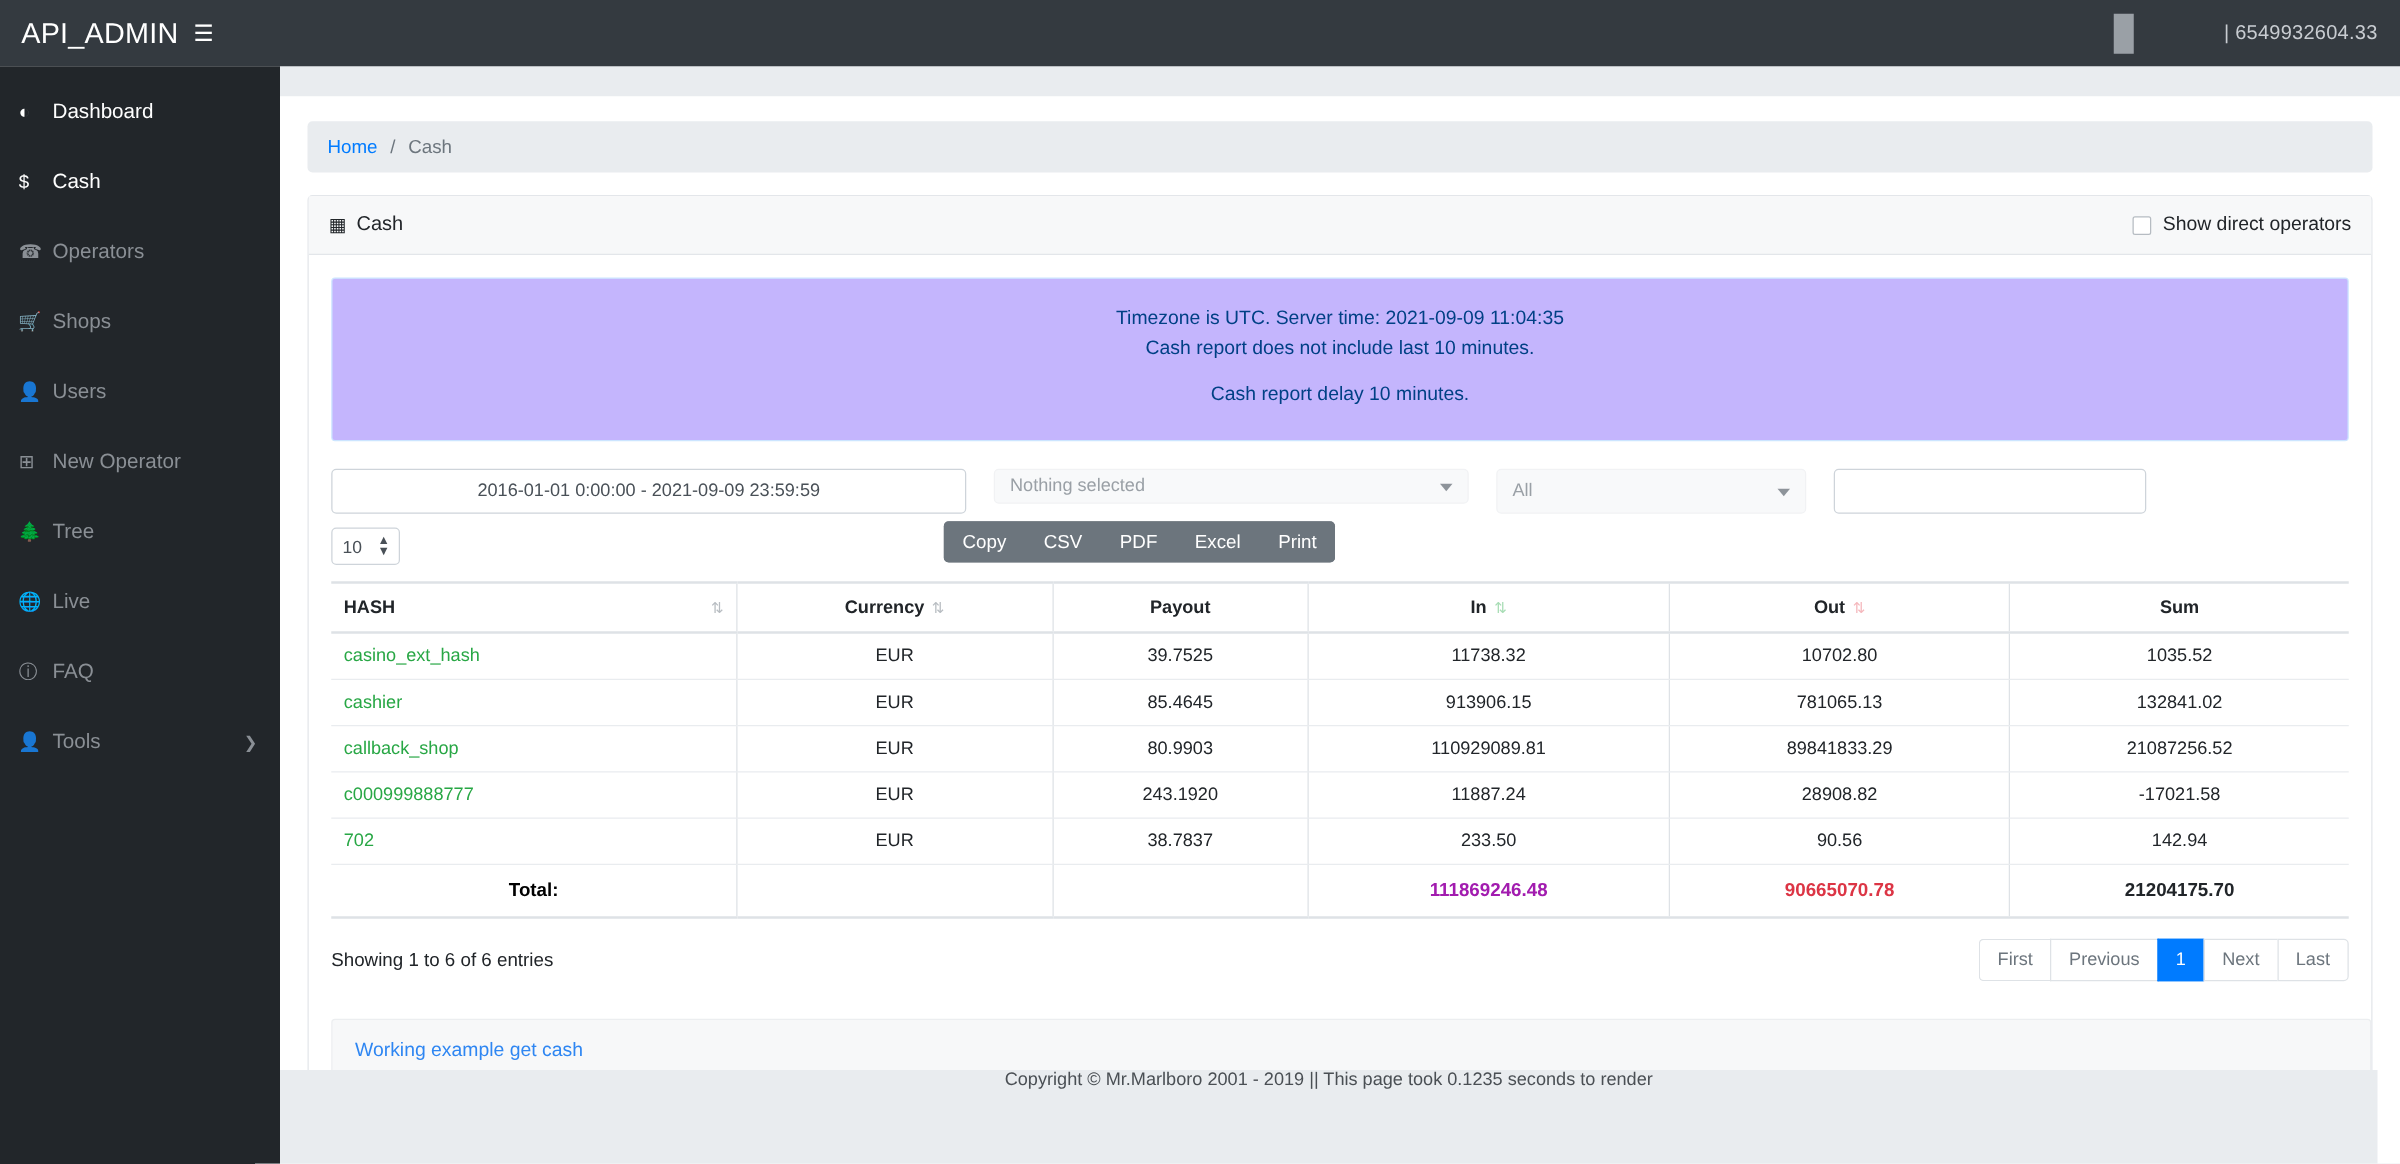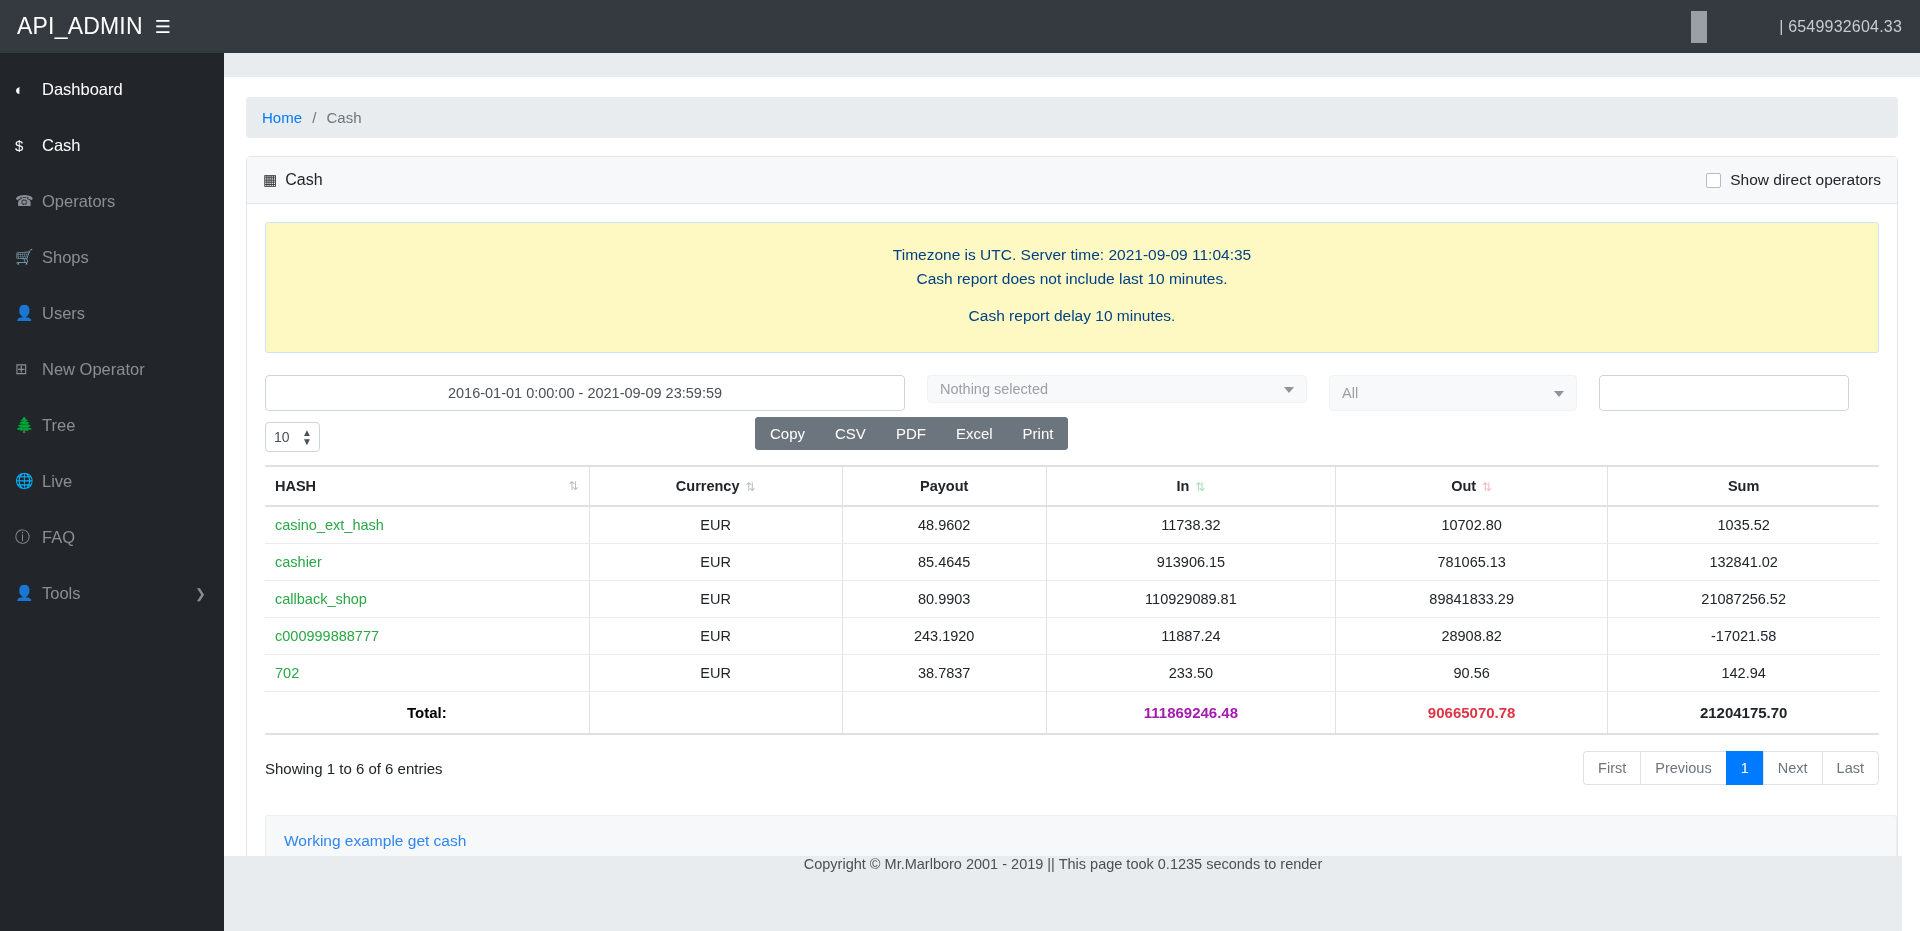--- a/index.html
+++ b/index.html
@@ -98,34 +98,34 @@
     margin-left: auto; display: flex; align-items: center; gap: 9px;
     font-size: 15.5px; color: #212529;
   }
   .chk {
     width: 15px; height: 15px; border: 1px solid #b6bcc2;
     border-radius: 2px; background: #fff; display: inline-block;
   }
   .card-body { padding: 18px 18px 16px 18px; }
 
   .alert-info {
-    background: #fef9c3; color: #004085;
+    background: #c4b5fd; color: #004085;
     border: 1px solid #cce5ff; border-radius: 3px;
     text-align: center;
     padding: 20px 10px 24px 10px;
     font-size: 15.5px; line-height: 1.55;
   }
   .alert-info .gap { height: 13px; }
 
   .filters {
     display: flex; align-items: flex-start; gap: 22px;
     margin-top: 22px;
   }
   .daterange {
-    width: 640px; height: 36px;
+    width: 508px; height: 36px;
     border: 1px solid #ced4da; border-radius: 4px;
     background: #fff;
     display: flex; align-items: center; justify-content: center;
     font-size: 14.5px; color: #495057;
   }
   .multi-select {
     width: 380px; height: 28px;
     background: #f8f9fa; border: 1px solid #f1f2f4; border-radius: 4px;
     display: flex; align-items: center; padding: 0 12px;
     font-size: 14.5px; color: #9aa0a6;
@@ -406,21 +406,21 @@
               </th>
               <th class="c-sum">
                 <span>Sum</span>
               </th>
             </tr>
           </thead>
           <tbody>
             <tr>
               <td class="hash"><a href="#">casino_ext_hash</a></td>
               <td class="cur">EUR</td>
-              <td class="pay">48.9602</td>
+              <td class="pay">39.7525</td>
               <td class="inn">11738.32</td>
               <td class="outt">10702.80</td>
               <td class="summ">1035.52</td>
             </tr>
             <tr>
               <td class="hash"><a href="#">cashier</a></td>
               <td class="cur">EUR</td>
               <td class="pay">85.4645</td>
               <td class="inn">913906.15</td>
               <td class="outt">781065.13</td>

